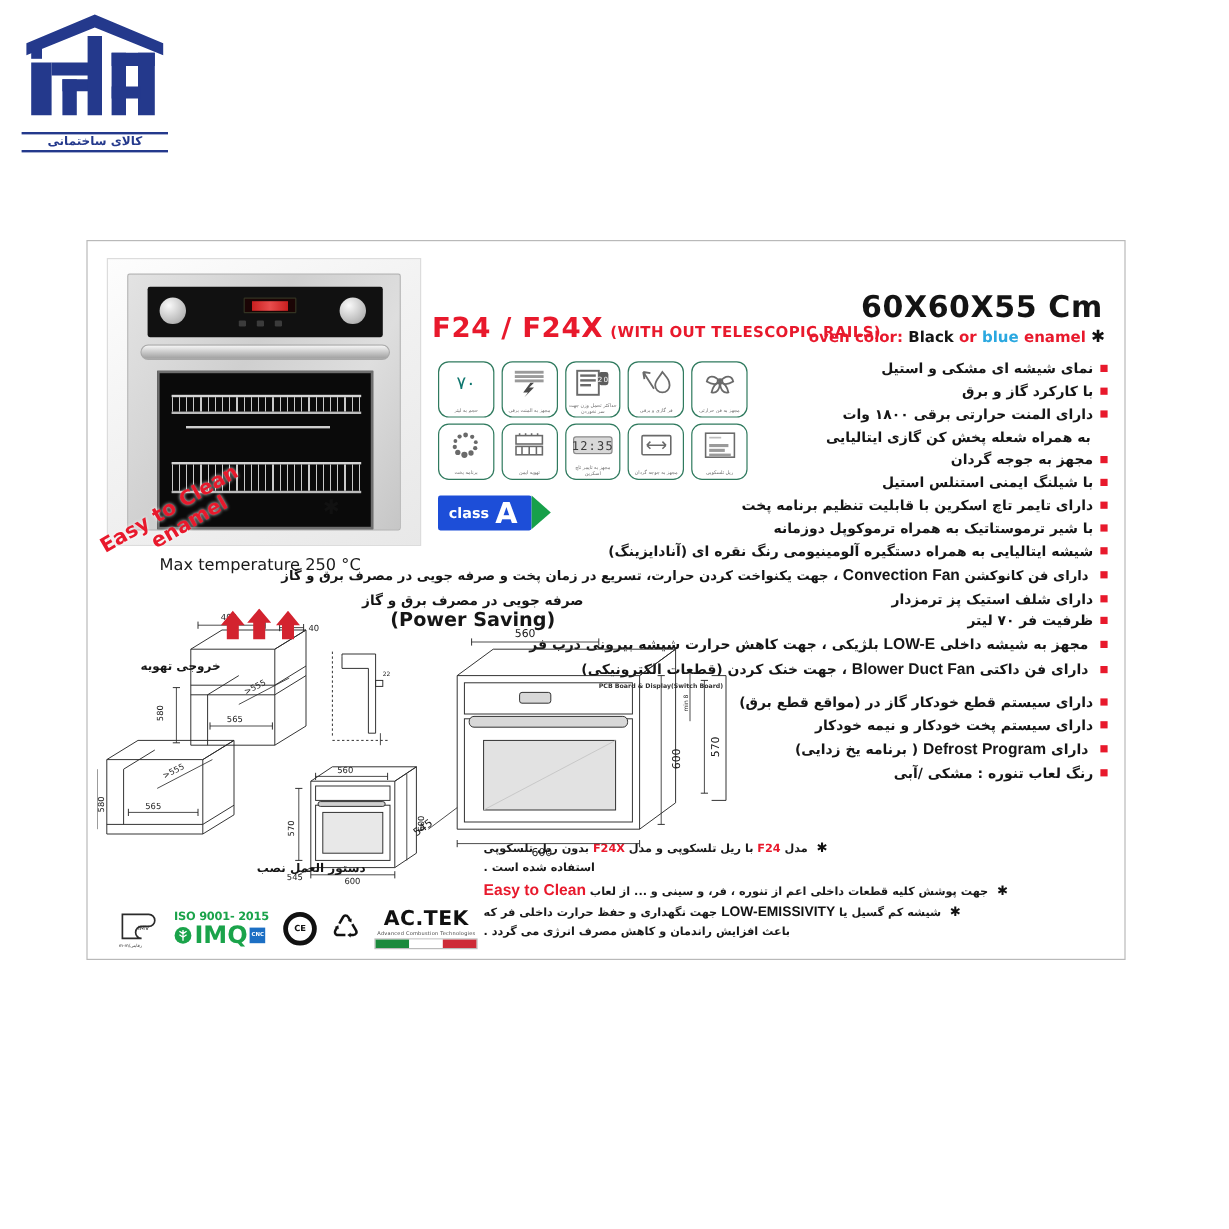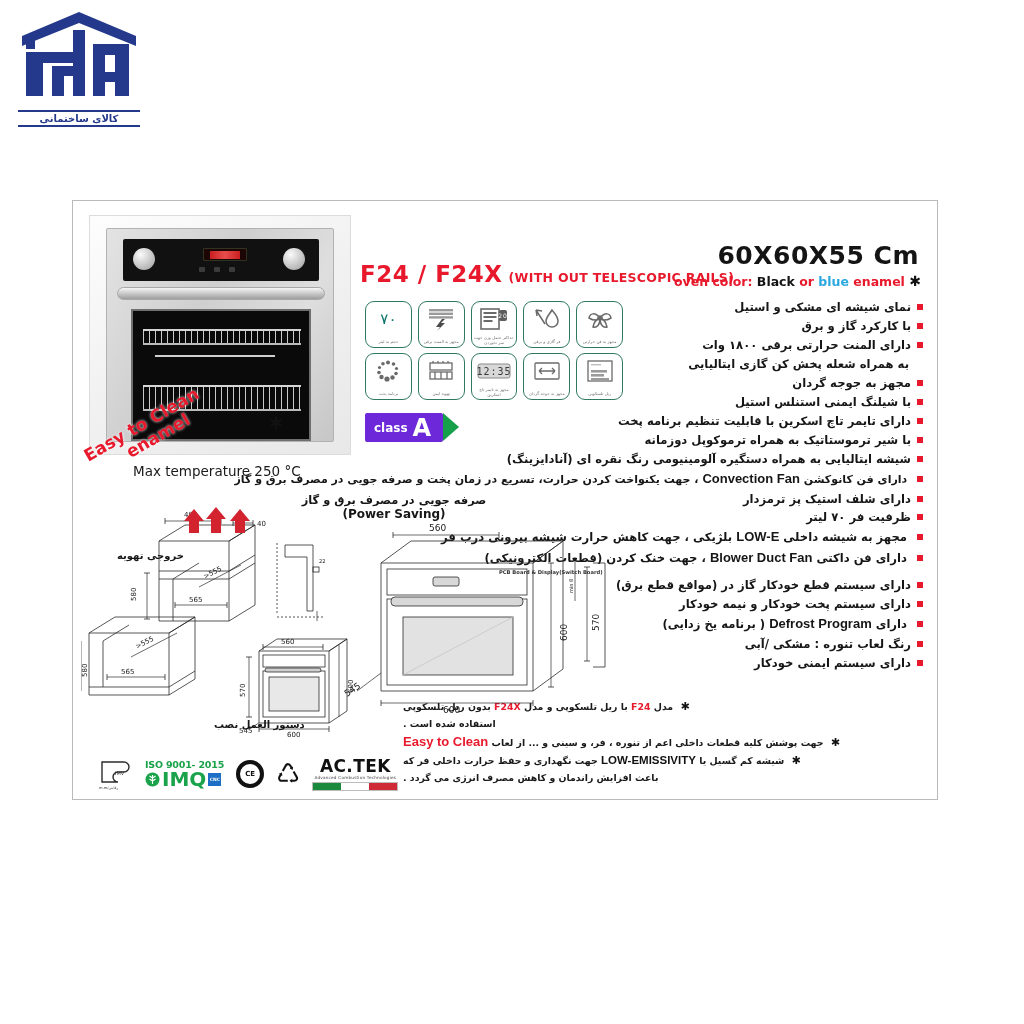--- a/index.html
+++ b/index.html
@@ -111,21 +111,21 @@
     position:absolute; left:2px; right:2px; bottom:3px;
     font-size:4.1px; color:#6e6e6e; text-align:center; direction:rtl;
     line-height:1.25; white-space:nowrap; overflow:hidden;
   }
   .ibox .cap.two { white-space:normal; bottom:2px; }
   .glyph svg { display:block; }
 
   
   .classa {
     position:absolute; left:292px; top:212px; width:78px; height:29px;
-    background:#6d28d9; color:#fff; border-radius:2px;
+    background:#1d4ed8; color:#fff; border-radius:2px;
     display:flex; align-items:center; padding-left:9px;
     font-size:12px; font-weight:bold;
   }
   .classa .a { font-size:24px; margin-left:5px; line-height:1; }
   .classa:after {
     content:""; position:absolute; right:-16px; top:0;
     border-left:16px solid #17a04a;
     border-top:14.5px solid transparent; border-bottom:14.5px solid transparent;
   }
 
@@ -161,21 +161,21 @@
   .note .big { font-size:13px; font-weight:bold; color:#e8192c;
     font-family:"Liberation Sans",sans-serif; }
   .note .ens { font-size:11.5px; font-family:"Liberation Sans",sans-serif; color:#111; }
   .note.ind { padding-right:16px; }
 
   
   .psave {
     position:absolute; left:196px; top:292px; width:250px;
     direction:rtl; text-align:center; font-size:11.4px; font-weight:bold; color:#161616;
   }
-  .psave .en { direction:ltr; font-size:12px; }
+  .psave .en { direction:ltr; font-size:16px; }
 
   
   .tech { position:absolute; left:8px; top:300px; width:530px; height:240px; }
   .tech svg { display:block; }
   .vent-label {
     position:absolute; left:36px; top:14px; direction:rtl;
     font-size:10px; font-weight:bold; color:#161616; white-space:nowrap;margin-top:35px;
   }
   .install-label {
     position:absolute; left:102px; top:218px; direction:rtl;
@@ -462,21 +462,20 @@
       <div class="feat"><span class="bullet"></span><span>دارای سیستم پخت خودکار و نیمه خودکار</span></div>
 
       <div class="feat">
         <span class="bullet"></span>
         <span>دارای</span>
         <span class="en">Defrost Program</span>
         <span>( برنامه یخ زدایی)</span>
       </div>
 
       <div class="feat"><span class="bullet"></span><span>رنگ لعاب تنوره :  مشکی /آبی</span></div>
-      <div class="feat"><span class="bullet"></span><span>دارای سیستم ایمنی خودکار</span></div>
     </div>
 
     <div class="notes">
       <div class="note">
         <span class="star">✱</span>
         <span>مدل</span>
         <span class="red">F24</span>
         <span>با ریل تلسکوپی  و  مدل</span>
         <span class="red">F24X</span>
         <span>بدون ریل تلسکوپی</span>

